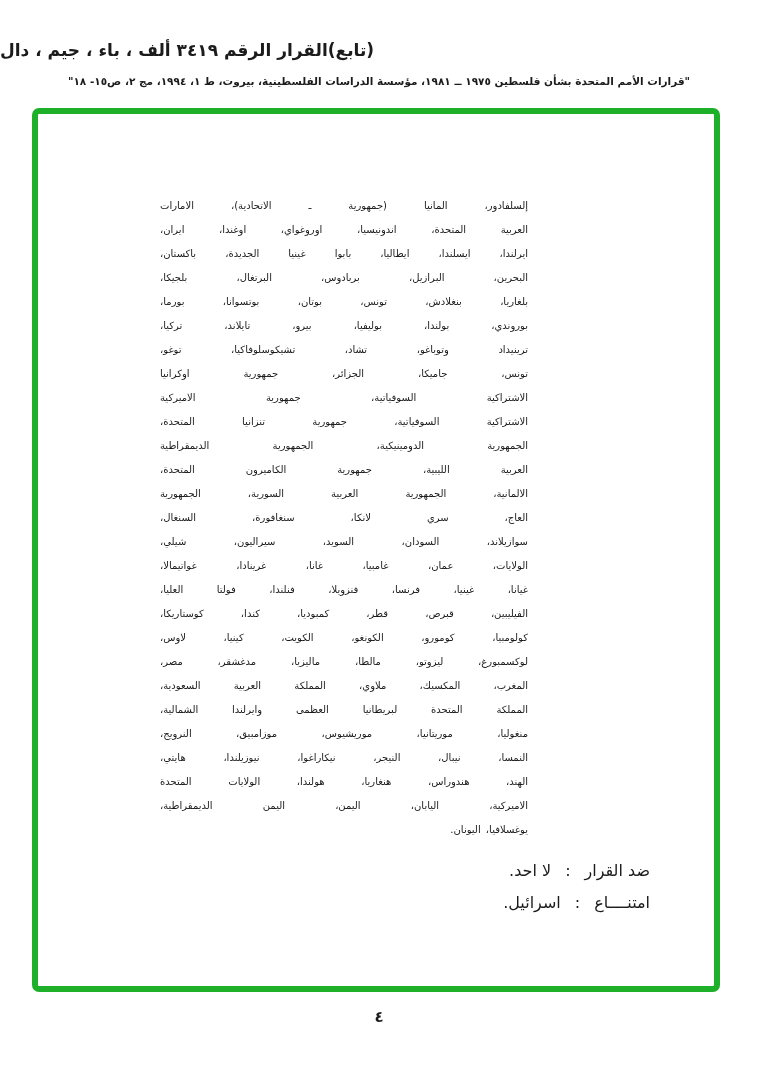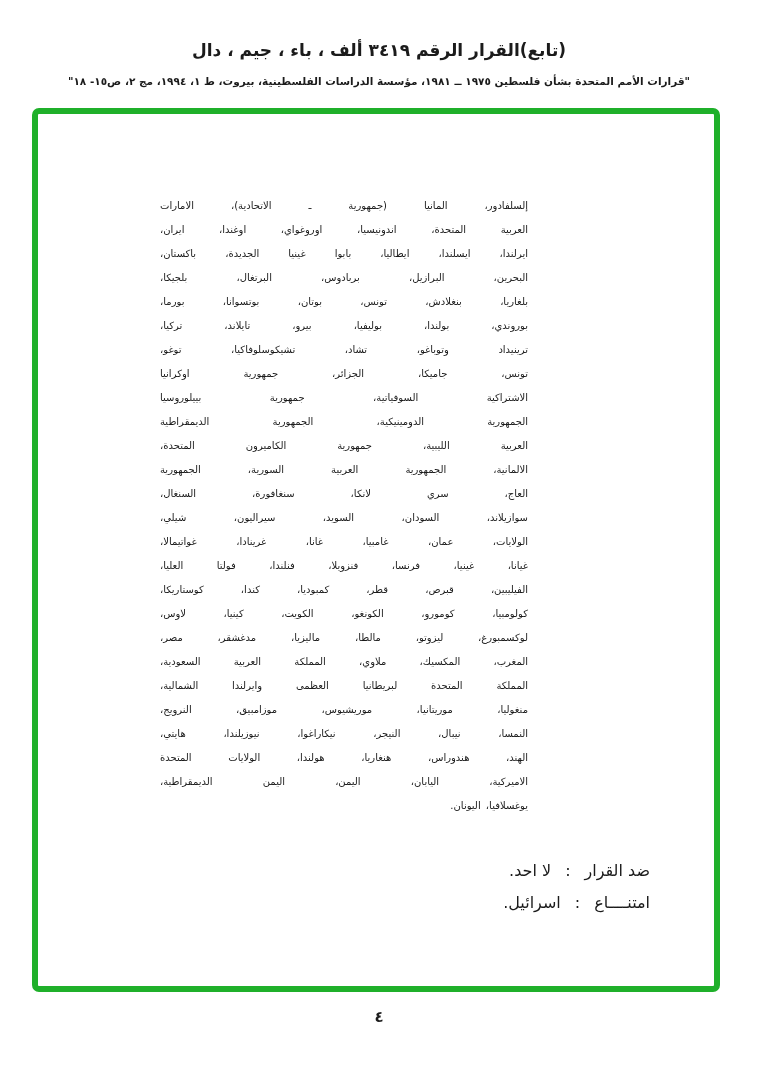--- a/index.html
+++ b/index.html
@@ -1,21 +1,21 @@
 <!DOCTYPE html>
 <html lang="ar"><head>
 <meta charset="utf-8">
 <style>
   html,body { margin:0; padding:0; }
   .page {
     position:relative; width:758px; height:1078px; background:#ffffff;
     font-family:"DejaVu Sans", sans-serif; color:#1b1b1b; overflow:hidden;
   }
   .title {
-    position:absolute; top:40px; left:0; right:0; text-align:center;
+    position:absolute; top:40px; left:0; right:0; text-align:left;
     direction:rtl; font-weight:bold; font-size:17px; letter-spacing:0.5px;
   }
   .source {
     position:absolute; top:75px; left:0; right:0; text-align:center;
     direction:rtl; font-weight:bold; font-size:10.5px;
   }
   .green-box {
     position:absolute; left:32px; top:108px; width:688px; height:884px;
     box-sizing:border-box; border:6px solid #1fb02a; border-radius:7px;
     background:#ffffff;
@@ -54,21 +54,22 @@
 
     <div class="country-paragraph">
         <div class="para-line">إلسلفادور، المانيا (جمهورية ـ الاتحادية)، الامارات</div>
         <div class="para-line">العربية المتحدة، اندونيسيا، اوروغواي، اوغندا، ايران،</div>
         <div class="para-line">ايرلندا، ايسلندا، ايطاليا، بابوا غينيا الجديدة، باكستان،</div>
         <div class="para-line">البحرين، البرازيل، بربادوس، البرتغال، بلجيكا،</div>
         <div class="para-line">بلغاريا، بنغلادش، تونس، بوتان، بوتسوانا، بورما،</div>
         <div class="para-line">بوروندي، بولندا، بوليفيا، بيرو، تايلاند، تركيا،</div>
         <div class="para-line">ترينيداد وتوباغو، تشاد، تشيكوسلوفاكيا، توغو،</div>
         <div class="para-line">تونس، جاميكا، الجزائر، جمهورية اوكرانيا</div>
-        <div class="para-line">الاشتراكية السوفياتية، جمهورية بييلوروسيا</div>
+        <div class="para-line">الاشتراكية السوفياتية، جمهورية الاميركية</div>
+        <div class="para-line">الاشتراكية السوفياتية، جمهورية تنزانيا المتحدة،</div>
         <div class="para-line">الجمهورية الدومينيكية، الجمهورية الديمقراطية</div>
         <div class="para-line">العربية الليبية، جمهورية الكاميرون المتحدة،</div>
         <div class="para-line">الالمانية، الجمهورية العربية السورية، الجمهورية</div>
         <div class="para-line">العاج، سري لانكا، سنغافورة، السنغال،</div>
         <div class="para-line">سوازيلاند، السودان، السويد، سيراليون، شيلي،</div>
         <div class="para-line">الولايات، عمان، غامبيا، غانا، غرينادا، غواتيمالا،</div>
         <div class="para-line">غيانا، غينيا، فرنسا، فنزويلا، فنلندا، فولتا العليا،</div>
         <div class="para-line">الفيليبين، قبرص، قطر، كمبوديا، كندا، كوستاريكا،</div>
         <div class="para-line">كولومبيا، كومورو، الكونغو، الكويت، كينيا، لاوس،</div>
         <div class="para-line">لوكسمبورغ، ليزوتو، مالطا، ماليزيا، مدغشقر، مصر،</div>

